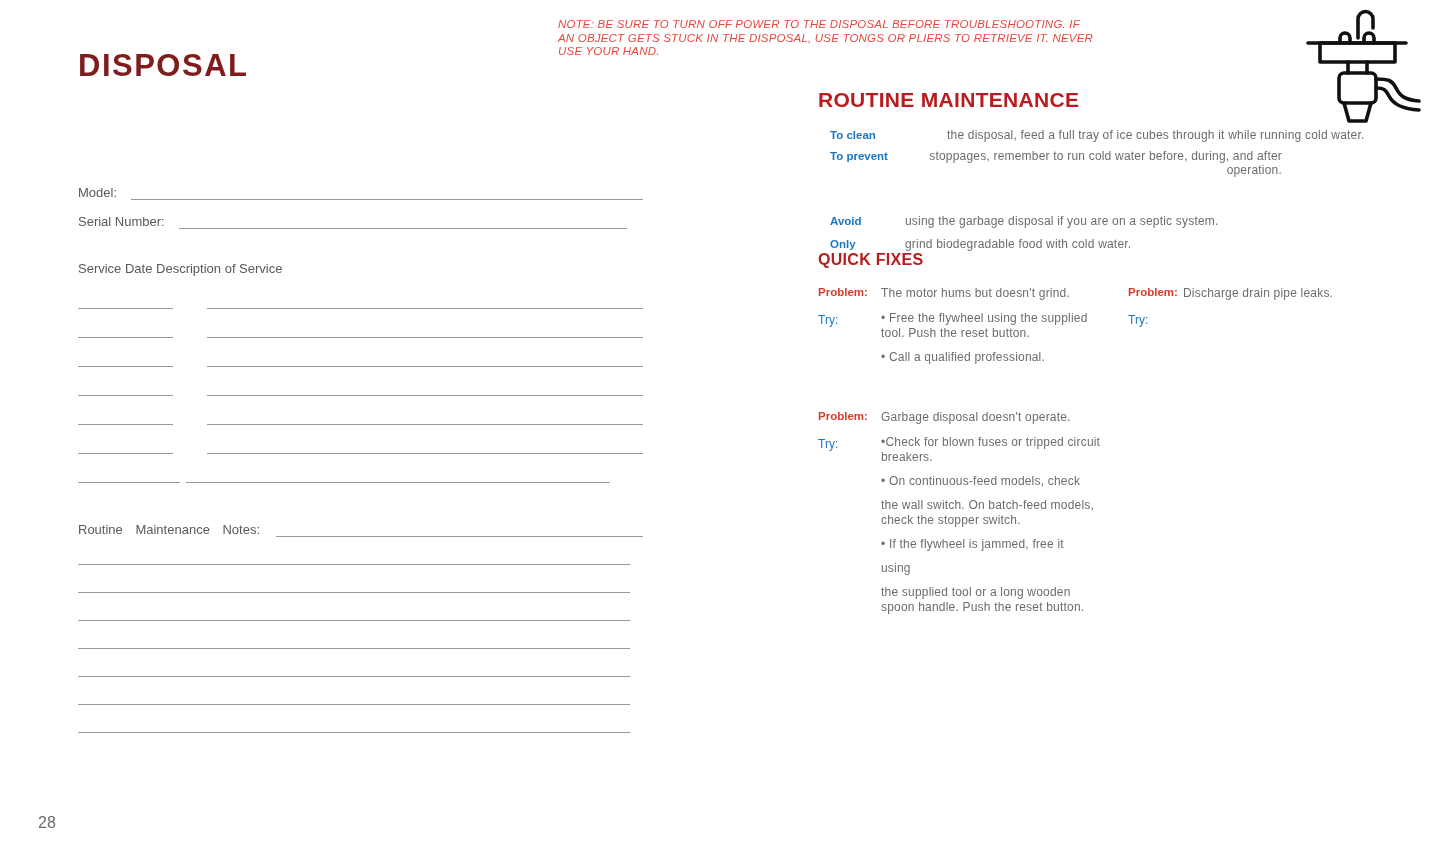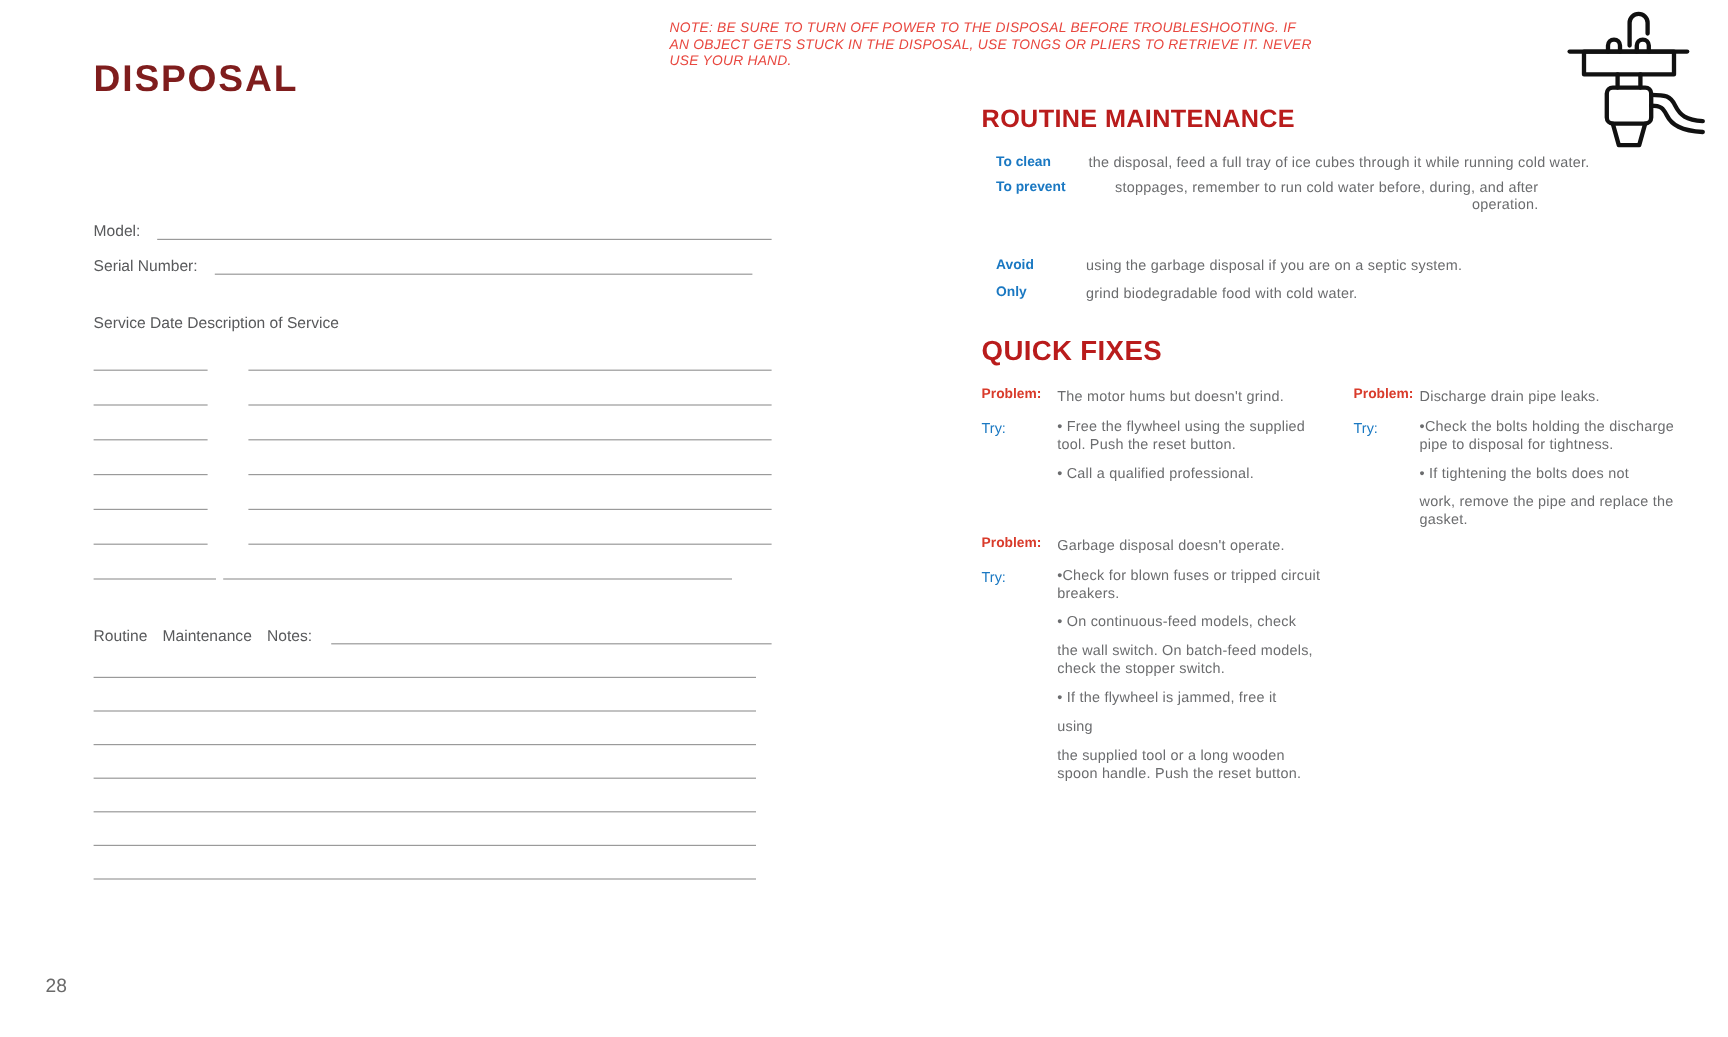--- a/index.html
+++ b/index.html
@@ -48,27 +48,27 @@
 
   .page-num { position:absolute; left:38px; top:814px; font-size:16px; color:#6a6a6a; }
 
   
   .right-col { position:absolute; left:818px; top:88px; width:592px; }
   h2.sec {
     font-size:21px; font-weight:800; color:#b91c1c; letter-spacing:0.3px;
     font-family:"Liberation Sans", sans-serif;
   }
   h2.routine { margin-bottom:16px; }
-  h2.quick { margin-top:28px; margin-bottom:17px; font-size:23px; }
+  h2.quick { margin-bottom:17px; font-size:16px; }
 
   .tips { padding-left:12px; }
   .tip { display:flex; }
   .tip .tip-lbl { width:72px; flex:none; font-size:11.5px; font-weight:bold; color:#1a78c2; padding-top:1px; }
   .tip .tip-txt { font-size:12px; color:#6b6c6e; line-height:1.18; letter-spacing:0.2px; }
-  .tip-1 { margin-bottom:7px; }
+  .tip-1 { margin-bottom:7px;gap:40px; }
   .tip-1 .tip-txt { padding-left:5px; }
   .tip-2 { margin-bottom:37px; }
   .tip-2 .tip-txt { width:380px;text-align:right; }
   .tip-3 { margin-bottom:8px; }
   .tip-3 .tip-txt, .tip-4 .tip-txt { padding-left:3px; }
 
   .qf-wrap { display:flex; }
   .qf-col1 { width:310px; flex:none; }
   .qf-col2 { width:278px; flex:none; }
   .qf-block { display:grid; grid-template-columns:63px 1fr; }
@@ -231,25 +231,20 @@
             <p>the supplied tool or a long wooden spoon handle. Push the reset button.</p>
           </div>
         </div>
       </div>
 
       <div class="qf-col2">
         <div class="qf-block">
           <span class="p-lbl">Problem:</span>
           <div class="p-txt">Discharge drain pipe leaks.</div>
           <span class="t-lbl">Try:</span>
-          <div class="qf-try">
-            <p>•Check the bolts holding the discharge pipe to disposal for tightness.</p>
-            <p>• If tightening the bolts does not</p>
-            <p>work, remove the pipe and replace the gasket.</p>
-          </div>
         </div>
       </div>
 
     </div>
   </div>
 
   <div class="page-num">28</div>
 
 </div>
 

